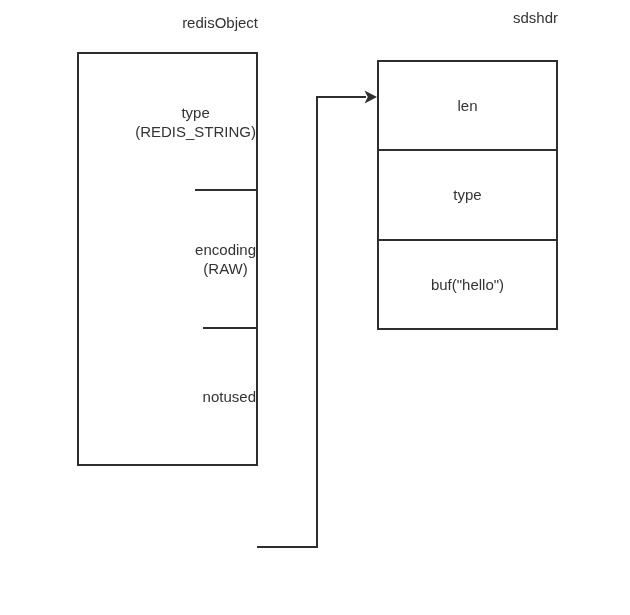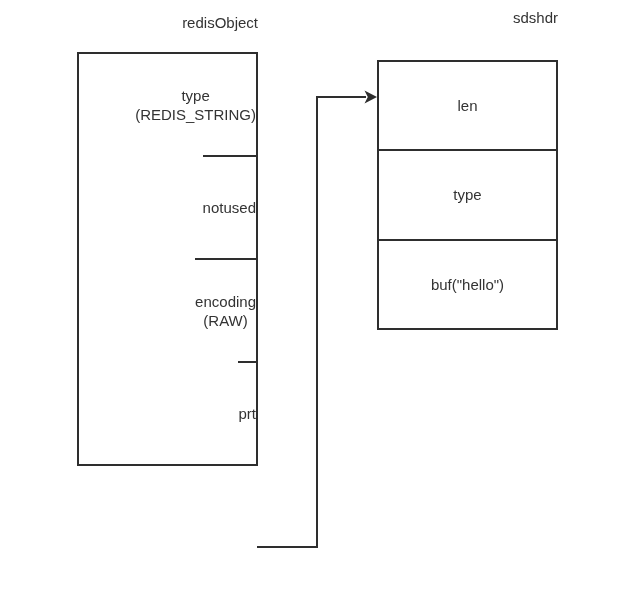--- a/index.html
+++ b/index.html
@@ -65,24 +65,23 @@
 
 <div class="canvas">
 
   <div class="table-title title-left">redisObject</div>
 
   <div class="table-title title-right">sdshdr</div>
 
   <div class="struct-table table-left">
     <div class="cell">type
 (REDIS_STRING)</div>
-    <div class="cell">notused</div>
     <div class="cell">encoding
 (RAW)</div>
-    <div class="cell">prt</div>
+    <div class="cell">notused</div>
   </div>
 
   <div class="struct-table table-right">
     <div class="cell">len</div>
     <div class="cell">type</div>
     <div class="cell">buf("hello")</div>
   </div>
 
   <svg class="arrow-layer" viewBox="0 0 630 615" xmlns="http://www.w3.org/2000/svg">
     <path d="M257 547 L317 547 L317 97 L366 97" fill="none" stroke="#2e2e2e" stroke-width="2" stroke-linejoin="miter"></path>

